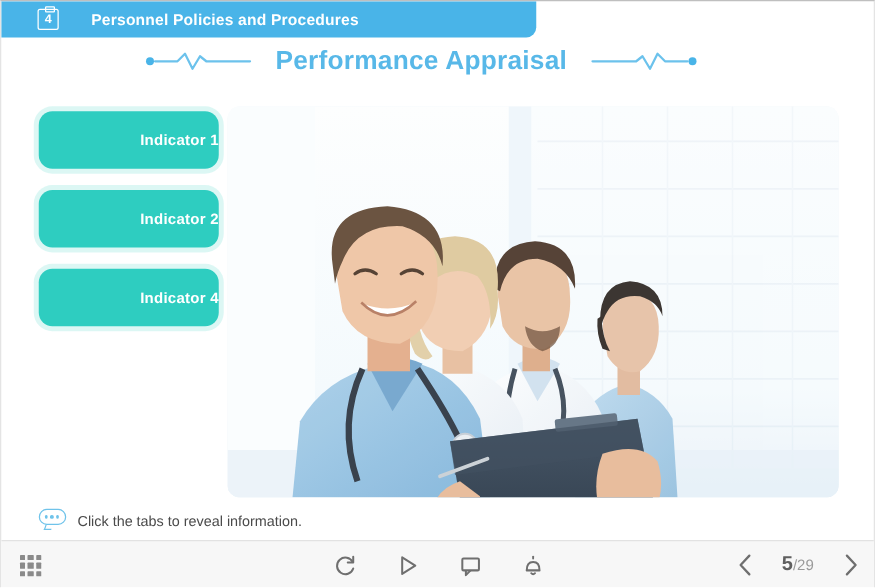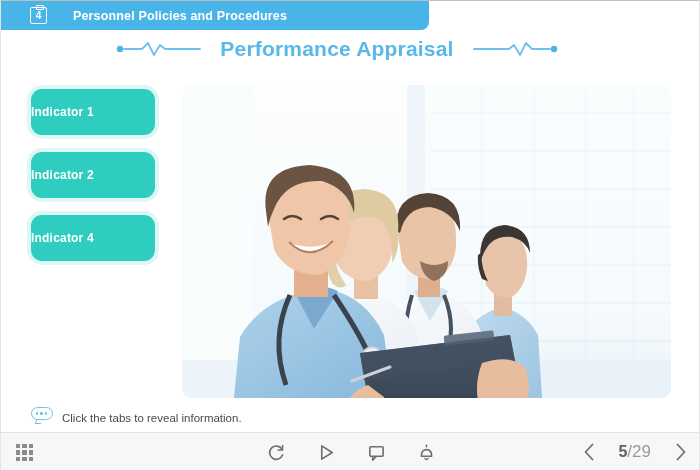--- a/index.html
+++ b/index.html
@@ -106,29 +106,29 @@
     padding: 0 14px;
   }
 
   
   .tabs {
     position: absolute;
     left: 30px;
     top: 88px;
   }
   .tab-btn {
-    width: 124px;
+    width: 144px;
     height: 46px;
     margin-bottom: 17px;
     background: #2ecdc0;
     border-radius: 11px;
     box-shadow: 0 0 0 4px rgba(46,205,192,0.17);
     display: flex;
     align-items: center;
-    justify-content: flex-start;
+    justify-content: flex-end;
     cursor: pointer;
     border: none;
     padding: 0;
   }
   .tab-btn span {
     color: #ffffff;
     font-size: 12px;
     font-weight: bold;
     letter-spacing: 0.2px;
   }
@@ -263,21 +263,21 @@
     display: flex;
     align-items: baseline;
     color: #6e6e6e;
   }
   .page-cur {
     font-size: 16px;
     font-weight: bold;
     color: #5f5f5f;
   }
   .page-total {
-    font-size: 17px;
+    font-size: 12px;
     color: #9a9a9a;
   }
 </style>
 </head>
 <body>
 
 <div id="slide">
 
   <div class="header-bar">
     <div class="clipboard-icon">

